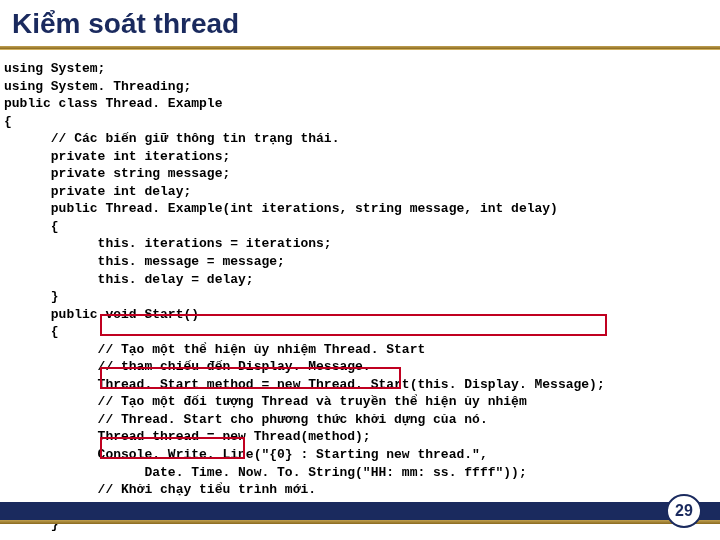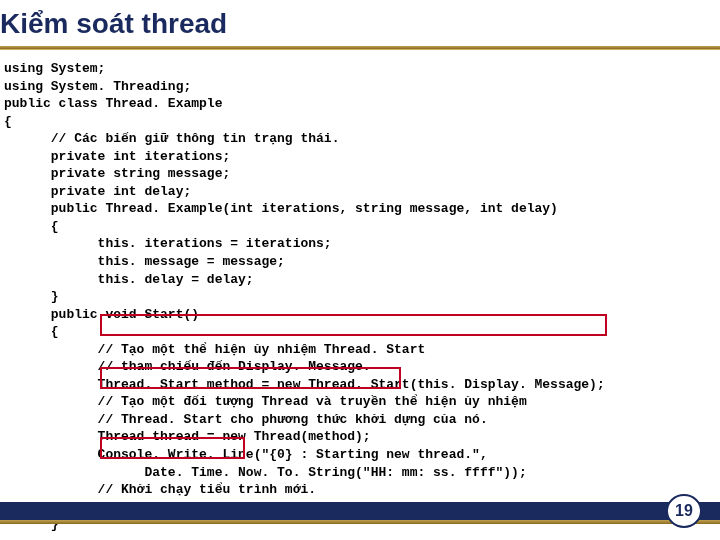--- a/index.html
+++ b/index.html
@@ -6,21 +6,21 @@
     margin: 0;
     padding: 0;
     width: 720px;
     height: 540px;
     background: #ffffff;
     font-family: Arial, sans-serif;
     position: relative;
     overflow: hidden;
   }
   .title-bar {
-    padding: 8px 12px 4px 0;
+    padding: 8px 12px 4px 12px;
   }
   .title {
     font-size: 28px;
     font-weight: bold;
     color: #1a2a5e;
   }
   .title-underline {
     height: 3px;
     background: linear-gradient(to bottom, #c0a050, #8a6a20);
     margin: 2px 0 0 0;
@@ -87,18 +87,18 @@
   <span class="title">Kiểm soát thread</span>
 </div>
 <div class="title-underline"></div>
 <div class="title-underline2"></div>
 
 <div class="code-area" id="code-area"><div>using System;</div><div>using System. Threading;</div><div>public class Thread. Example</div><div>{</div><div>      // Các biến giữ thông tin trạng thái.</div><div>      private int iterations;</div><div>      private string message;</div><div>      private int delay;</div><div>      public Thread. Example(int iterations, string message, int delay)</div><div>      {</div><div>            this. iterations = iterations;</div><div>            this. message = message;</div><div>            this. delay = delay;</div><div>      }</div><div>      public void Start()</div><div>      {</div><div>            // Tạo một thể hiện ủy nhiệm Thread. Start</div><div>            // tham chiếu đến Display. Message.</div><div>            Thread. Start method = new Thread. Start(this. Display. Message);</div><div>            // Tạo một đối tượng Thread và truyền thể hiện ủy nhiệm</div><div>            // Thread. Start cho phương thức khởi dựng của nó.</div><div>            Thread thread = new Thread(method);</div><div>            Console. Write. Line("{0} : Starting new thread.",</div><div>                  Date. Time. Now. To. String("HH: mm: ss. ffff"));</div><div>            // Khởi chạy tiểu trình mới.</div><div>            thread. Start();</div><div>      }</div></div>
 
 <div class="footer-bar"></div>
 <div class="footer-gold"></div>
 <div class="page-num">
-  <span>19</span>
+  <span>29</span>
 </div>
 
 <div class="highlight-box" style="top: 314px; left: 100px; width: 503px; height: 18px;"></div>
 <div class="highlight-box" style="top: 367px; left: 100px; width: 297px; height: 18px;"></div>
 <div class="highlight-box" style="top: 437px; left: 100px; width: 141px; height: 18px;"></div>
 
 </body></html>

